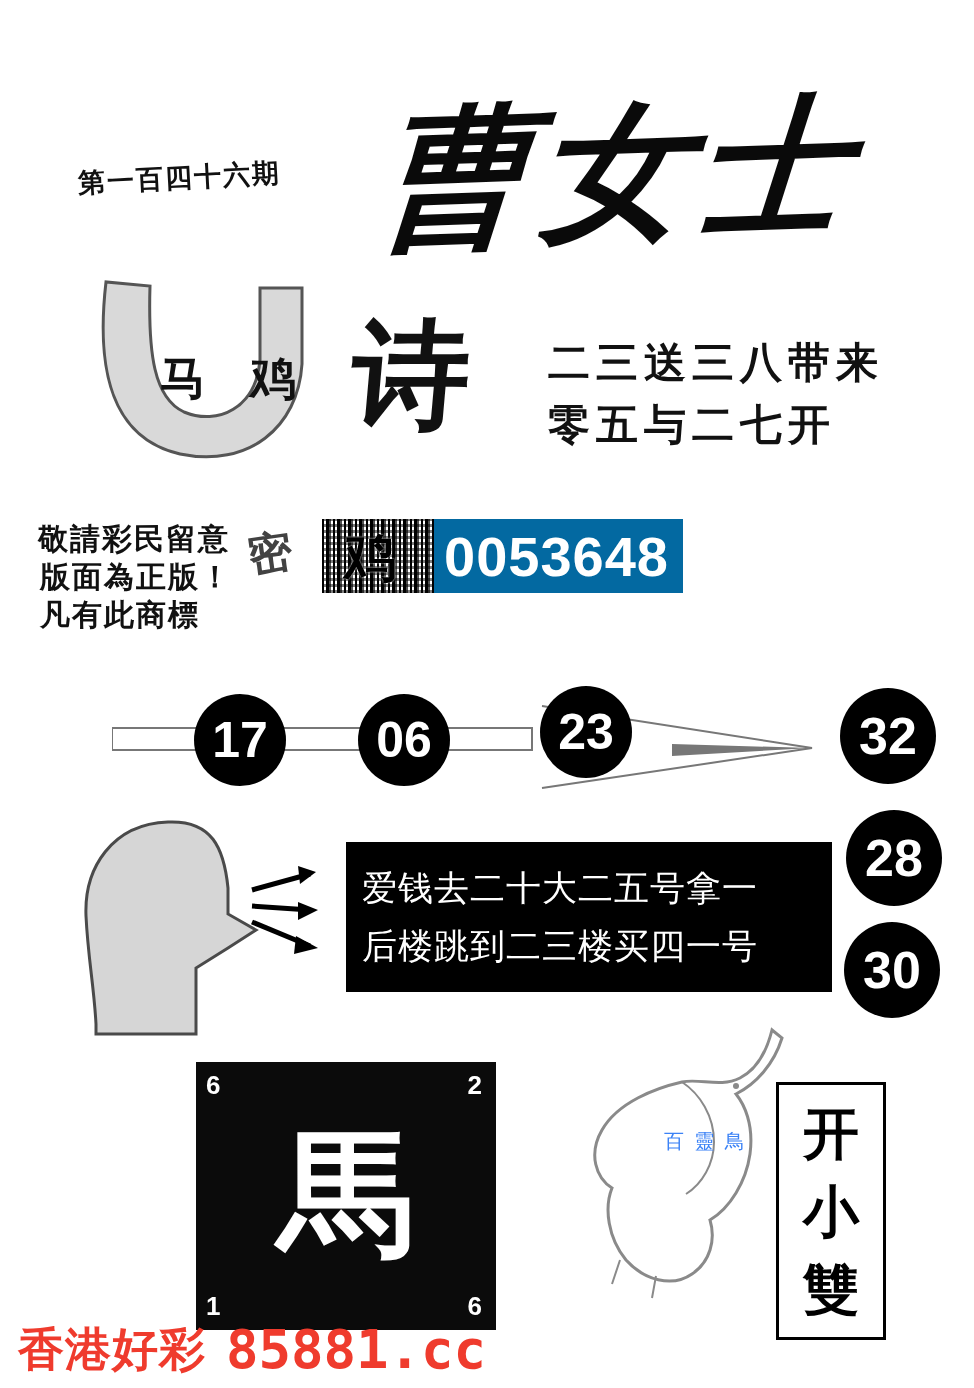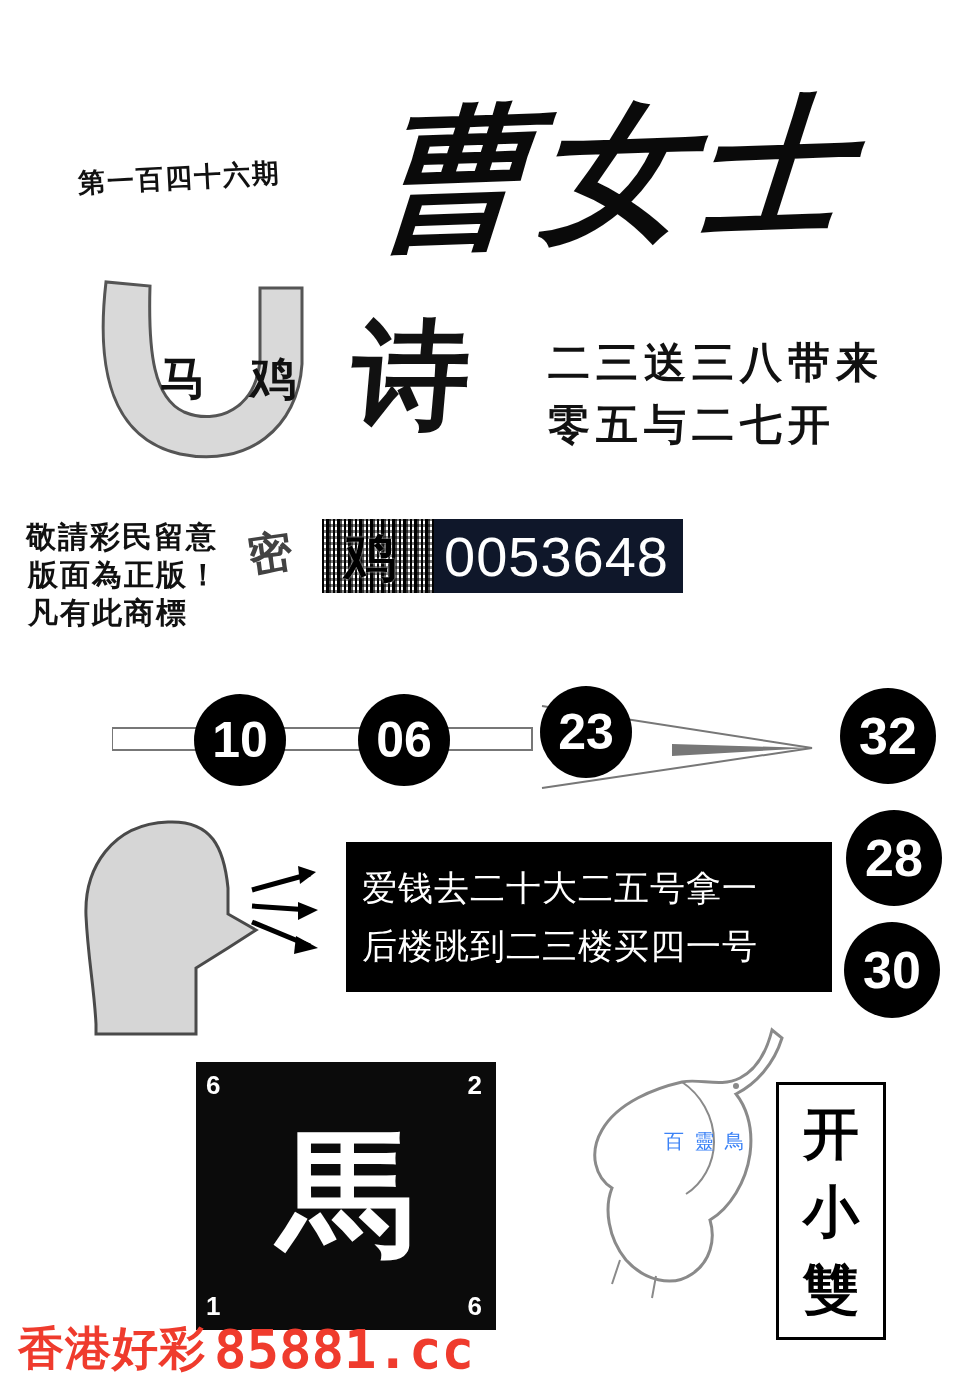--- a/index.html
+++ b/index.html
@@ -92,23 +92,23 @@
     line-height: 62px;
     color: #111;
     letter-spacing: 6px;
     white-space: nowrap;
     font-weight: 700;
   }
 
   
   .notice {
     position: absolute;
-    left: 26px;
+    left: 38px;
     top: 520px;
-    font-family: Liberation Mono, monospace;
+    font-family: Liberation Sans, sans-serif;
     font-size: 30px;
     line-height: 38px;
     color: #111;
     letter-spacing: 2px;
     white-space: nowrap;
     font-weight: 700;
   }
   .notice .ln { display: block; }
   .notice .ln2 { margin-left: 2px; }
   .notice .ln3 { margin-left: 2px; }
@@ -145,25 +145,25 @@
     position: absolute;
     left: 22px;
     top: 4px;
     font-family: "DejaVu Serif", serif;
     font-size: 52px;
     font-weight: 700;
     color: #000;
     text-shadow: 0 0 2px #fff;
   }
   .code-bar .digits {
-    background: #0f172a;
+    background: #0369a1;
     color: #fff;
     font-family: "Liberation Sans", sans-serif;
     font-size: 56px;
-    font-weight: 400;
+    font-weight: 700;
     letter-spacing: 1px;
     padding: 2px 14px 2px 10px;
     display: flex;
     align-items: center;
   }
 
   
   .ball {
     position: absolute;
     border-radius: 50%;
@@ -300,22 +300,22 @@
     font-weight: 700;
     color: #000;
   }
 
   
   .footer {
     position: absolute;
     left: 18px;
     top: 1318px;
     display: flex;
-    align-items: flex-start;
-    gap: 8px;
+    align-items: center;
+    gap: 20px;
   }
   .footer .fcn {
     font-family: "DejaVu Sans", sans-serif;
     font-size: 46px;
     font-weight: 700;
     color: #ef3b2d;
     letter-spacing: 1px;
   }
   .footer .furl {
     font-family: "DejaVu Sans Mono", monospace;
@@ -364,21 +364,21 @@
   </div>
 
   <div class="arrow-line">
     <svg width="730" height="100" viewBox="0 0 730 100">
       <rect x="0" y="28" width="420" height="22" fill="none" stroke="#777" stroke-width="2"></rect>
       <path d="M430,6 L700,48 L430,88" fill="none" stroke="#777" stroke-width="2"></path>
       <path d="M560,44 L700,48 L560,56 Z" fill="#777"></path>
     </svg>
   </div>
 
-  <div class="ball ball-lg" style="left:194px; top:694px;">10</div>
+  <div class="ball ball-lg" style="left:194px; top:694px;">17</div>
   <div class="ball ball-lg" style="left:358px; top:694px;">06</div>
   <div class="ball ball-lg" style="left:540px; top:686px;">23</div>
 
   <div class="ball ball-r" style="left:840px; top:688px;">32</div>
   <div class="ball ball-r" style="left:846px; top:810px;">28</div>
   <div class="ball ball-r" style="left:844px; top:922px;">30</div>
 
   <div class="head">
     <svg width="210" height="220" viewBox="0 0 210 220">
       <path d="M90,4 C34,6 6,50 8,98 C10,140 16,168 18,206 L18,216 L118,216

